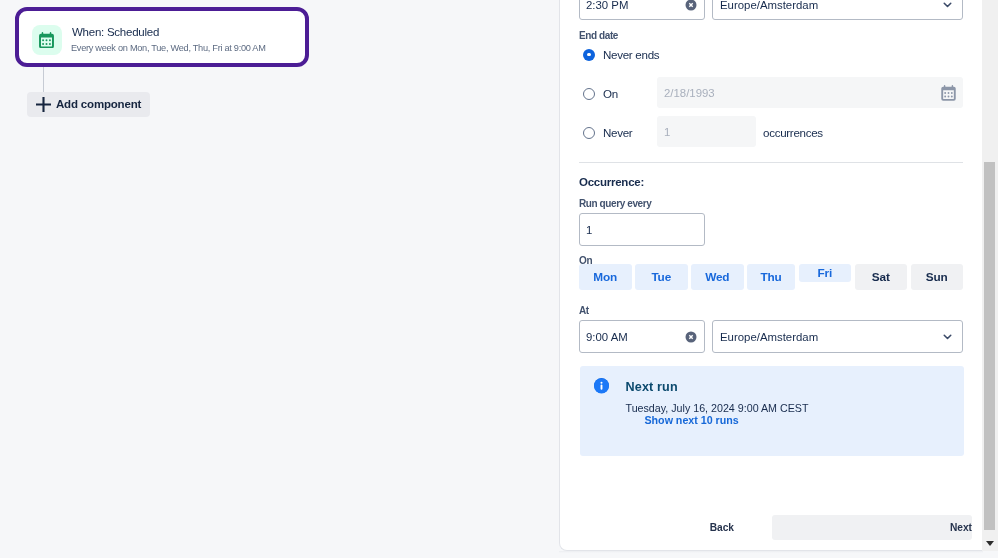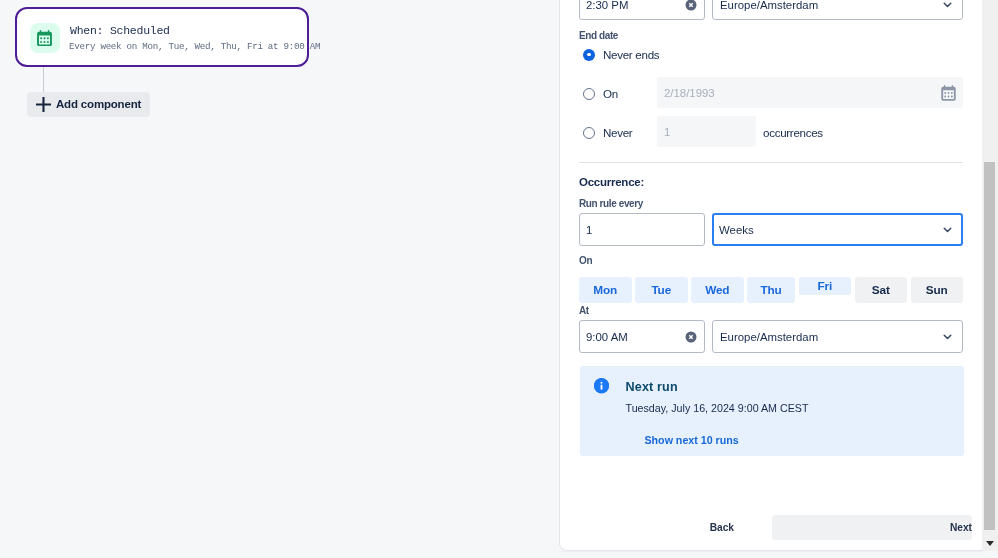--- a/index.html
+++ b/index.html
@@ -3,21 +3,21 @@
 <meta charset="utf-8">
 <style>
   html,body{margin:0;padding:0;}
   body{width:998px;height:558px;overflow:hidden;background:#f6f7f9;
        font-family:"Liberation Sans",sans-serif;-webkit-font-smoothing:antialiased;}
   .root{position:relative;width:998px;height:558px;overflow:hidden;}
 
   
   .canvas{position:absolute;left:0;top:0;width:559px;height:558px;background:#f6f7f9;}
   .trigger-card{position:absolute;left:15px;top:7px;width:294px;height:60px;box-sizing:border-box;
-    background:#fff;border:2px solid #4c1d95;border-radius:12px;font-family:Liberation Mono, monospace;}
+    background:#fff;border:4px solid #4c1d95;border-radius:12px;}
   .tc-icon{position:absolute;left:13px;top:14px;width:30px;height:30px;border-radius:8px;background:#dcfdee;
     display:flex;align-items:center;justify-content:center;line-height:0;}
   .tc-icon svg{margin-left:-1px;}
   .tc-title{position:absolute;left:53px;top:16px;font-size:11.5px;color:#172b4d;line-height:11px;white-space:nowrap;letter-spacing:-0.25px;}
   .tc-sub{position:absolute;left:52px;top:33px;font-size:9.2px;color:#5d6b82;line-height:9px;white-space:nowrap;letter-spacing:-0.28px;}
   .connector{position:absolute;left:43px;top:67px;width:1px;height:25px;background:#c6cbd4;}
   .add-comp{position:absolute;left:27px;top:92px;width:123px;height:25px;background:#e9eaee;border-radius:4px;
     box-sizing:border-box;}
   .add-comp-plus{position:absolute;left:9px;top:5px;line-height:0;}
   .add-comp-label{position:absolute;left:29px;top:6px;font-size:11.5px;color:#16253f;font-weight:700;letter-spacing:-0.18px;white-space:nowrap;}
@@ -159,38 +159,30 @@
 
       <div class="fld dis" style="left:98px;top:116px;width:99px;height:31px;padding:0 6px;">
         <span>1</span>
       </div>
       <div class="rowtext" style="left:204px;top:126px;">occurrences</div>
 
       <div class="hr" style="left:20px;top:162px;width:384px;"></div>
 
       <div style="left:20px;top:176px;font-size:11.5px;font-weight:700;color:#172b4d;letter-spacing:-0.25px;white-space:nowrap;">Occurrence:</div>
 
-      <div class="lbl" style="left:20px;top:198px;">Run rule every</div>
+      <div class="lbl" style="left:20px;top:198px;">Run query every</div>
 
       <div class="fld" style="left:20px;top:213px;width:126px;height:33px;padding:0 6px;">
         <span>1</span>
       </div>
 
-      <div class="fld focus" style="left:153px;top:213px;width:251px;height:33px;padding:0 6px 0 5px;justify-content:space-between;">
-        <span>Weeks</span>
-        <span style="display:flex;">
-          <svg width="15" height="15" viewBox="0 0 24 24" aria-hidden="true">
-            <path d="M6.8 10L12 15.1l5.2-5.1" fill="none" stroke="#3b4a68" stroke-width="2.5" stroke-linecap="round" stroke-linejoin="round"></path>
-          </svg>
-        </span>
-      </div>
 
       <div class="lbl" style="left:20px;top:255px;">On</div>
 
-      <div style="left:20px;top:277px;width:384px;display:flex;justify-content:space-between;">
+      <div style="left:20px;top:264px;width:384px;display:flex;justify-content:space-between;">
           <div class="daybtn day-on" style="width: 52.5px; height: 26px;">
             <span>Mon</span>
           </div>
           <div class="daybtn day-on" style="width: 52.5px; height: 26px;">
             <span>Tue</span>
           </div>
           <div class="daybtn day-on" style="width: 52.5px; height: 26px;">
             <span>Wed</span>
           </div>
           <div class="daybtn day-on" style="width: 48px; height: 26px;">
@@ -231,21 +223,21 @@
       <div class="infobox" style="left:21px;top:366px;width:384px;height:90px;">
         <span class="info-ic" style="position:absolute;left:14px;top:12px;">
           <svg width="16" height="16" viewBox="0 0 16 16" aria-hidden="true">
             <circle cx="8" cy="8" r="8" fill="#1b78f7"></circle>
             <rect x="7" y="6.5" width="2" height="5.4" rx="1" fill="#fff"></rect>
             <circle cx="8" cy="4.5" r="1.1" fill="#fff"></circle>
           </svg>
         </span>
         <div class="info-title" style="position:absolute;left:45.5px;top:14px;">Next run</div>
         <div class="info-sub" style="position:absolute;left:45.5px;top:36px;">Tuesday, July 16, 2024 9:00 AM CEST</div>
-        <div class="info-link" style="position:absolute;left:45.5px;top:68px;padding-left:19px;">Show next 10 runs</div>
+        <div class="info-link" style="position:absolute;left:45.5px;top:48px;padding-left:19px;">Show next 10 runs</div>
       </div>
 
 
       <div class="btn" style="left:59px;top:515px;width:116px;height:25px;">
           <span>Back</span>
         </div>
       <div class="btn btn-sec" style="left:213px;top:515px;width:200px;height:25px;">
           <span>Next</span>
         </div>
 

